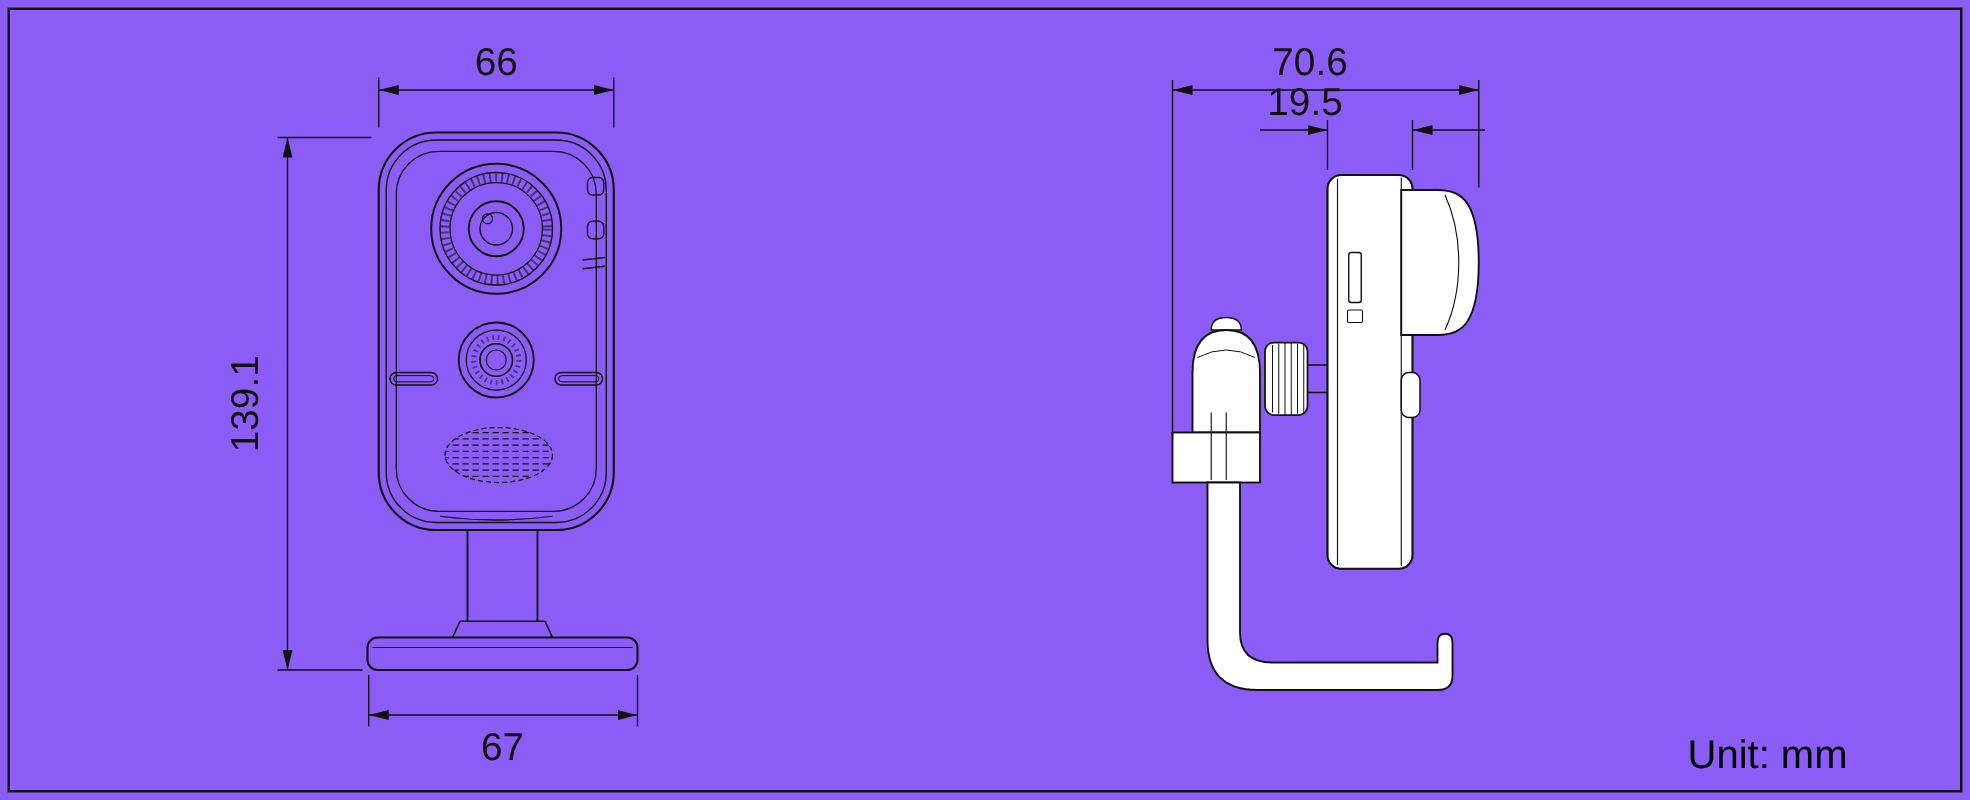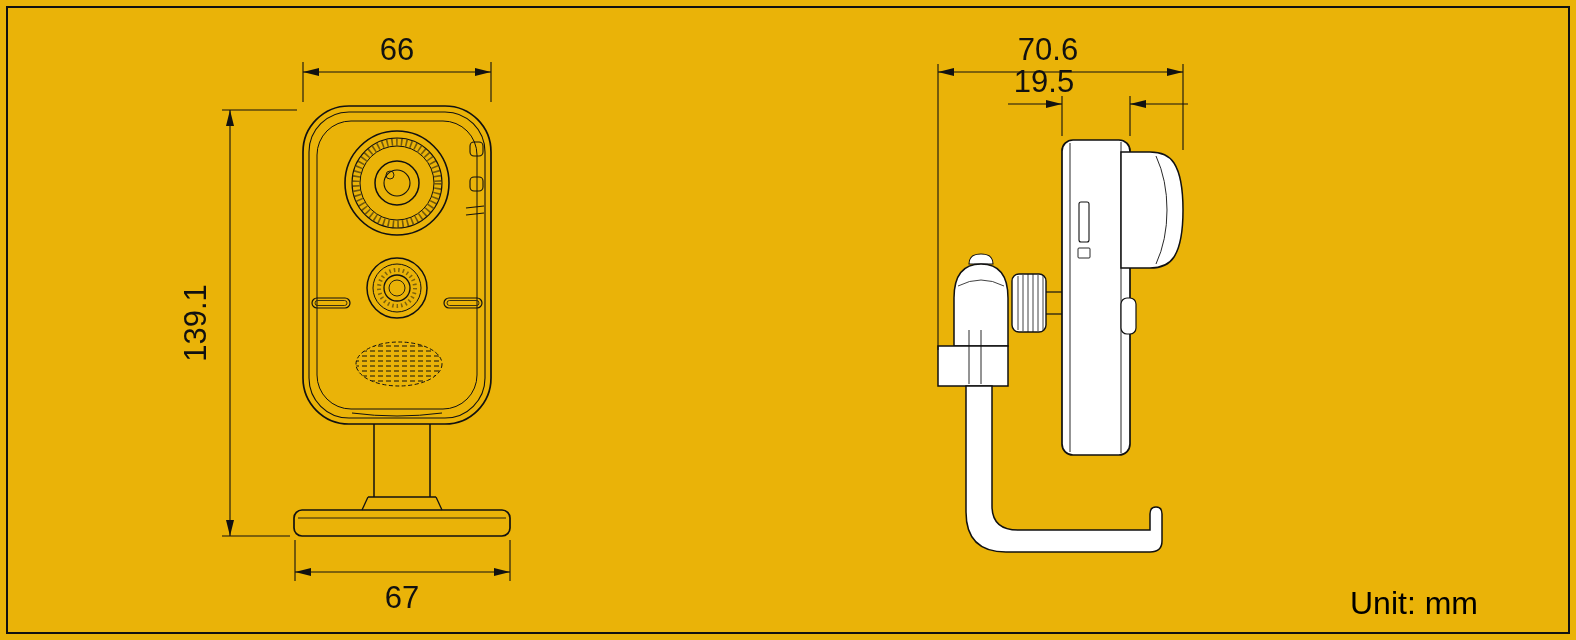--- a/index.html
+++ b/index.html
@@ -1,16 +1,16 @@
 <!DOCTYPE html>
 <html><head>
 <meta charset="utf-8">
 <style>
   html,body{margin:0;padding:0;background:#ffffff;}
-  .page{width:1576px;height:640px;position:relative;background:#eab308;}
+  .page{width:1576px;height:640px;position:relative;background:#8b5cf6;}
   svg{display:block;}
   .ln{stroke:#111;fill:none;}
   .fw{stroke:#111;fill:#fff;}
   .dl{stroke:#111;stroke-width:1.1;fill:none;}
   .dim-text{font:31px "Liberation Sans", sans-serif;fill:#111;stroke:none;}
   .unit-text{font:32px "Liberation Sans", sans-serif;fill:#000;stroke:none;}
 </style>
 </head>
 <body>
 

